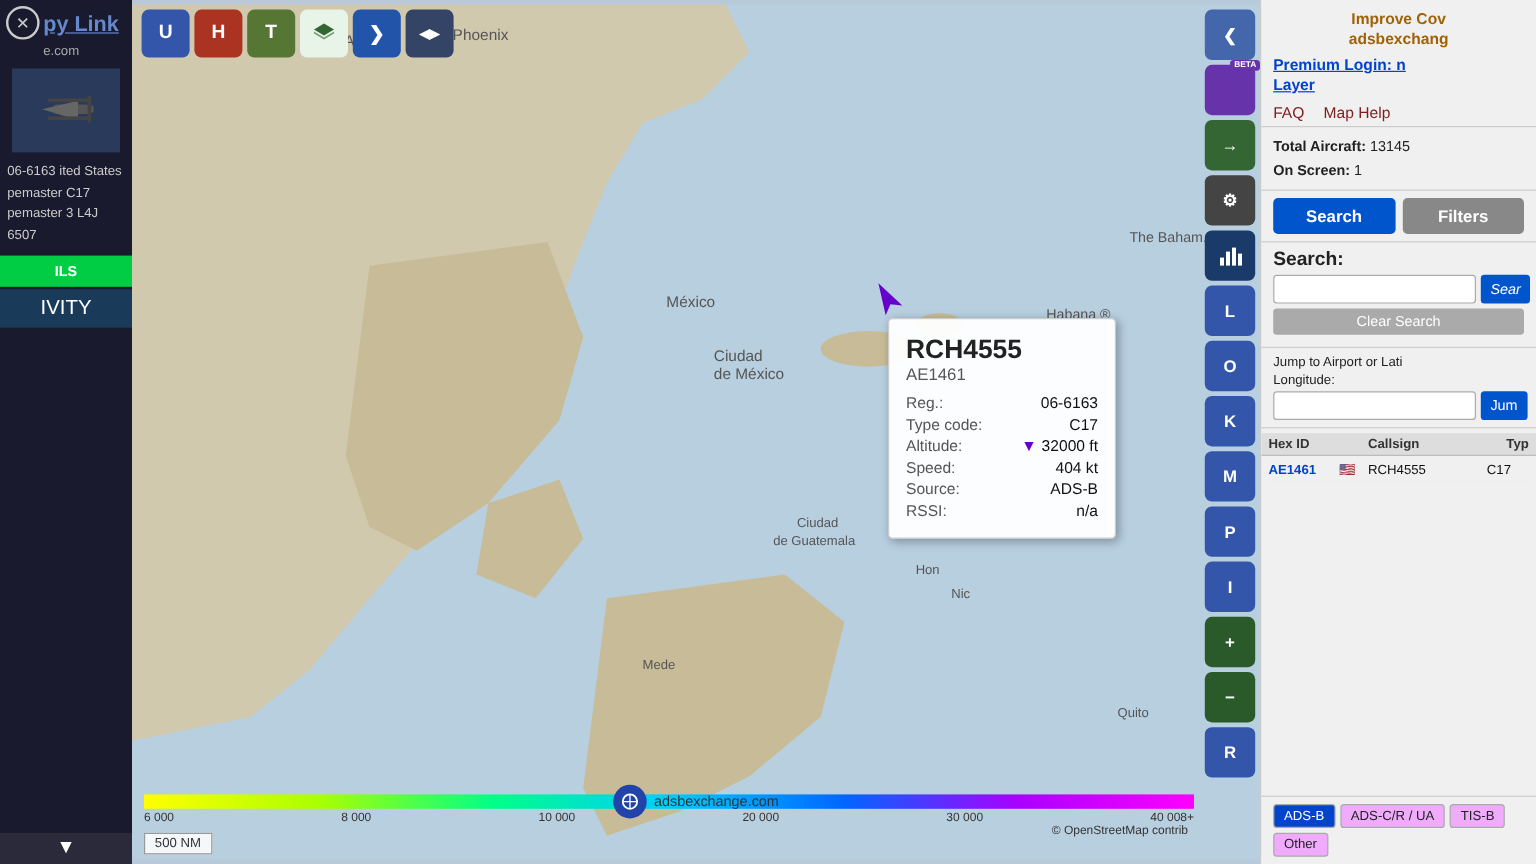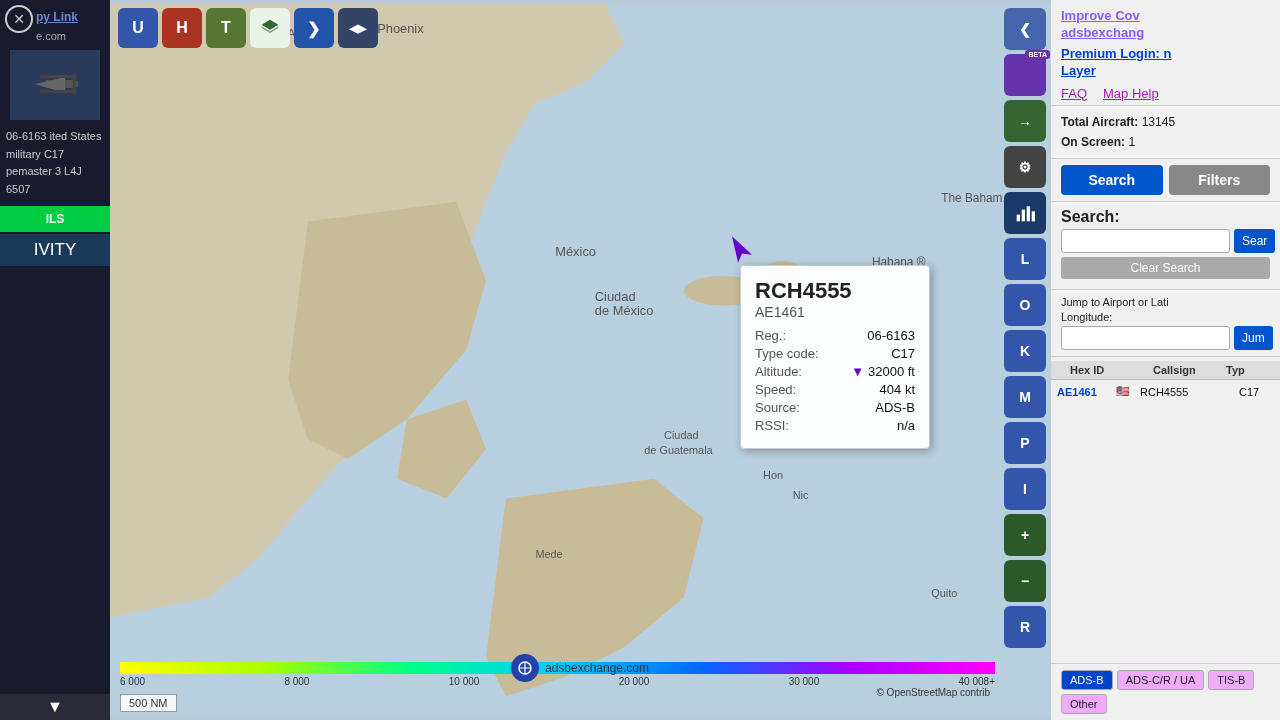--- a/index.html
+++ b/index.html
@@ -30,21 +30,21 @@
       font-size: 14px;
       cursor: pointer;
       display: flex;
       align-items: center;
       justify-content: center;
       z-index: 20;
     }
     #left-sidebar .copy-link {
       padding: 8px 6px 4px 36px;
       color: #6688cc;
-      font-size: 12px;
+      font-size: 18px;
       font-weight: bold;
       text-decoration: underline;
       cursor: pointer;
       margin-top: 2px;
     }
     #left-sidebar .domain {
       padding: 2px 6px 4px 36px;
       color: #aaa;
       font-size: 11px;
     }
@@ -311,44 +311,43 @@
       z-index: 5;
     }
 
     
     #rs-top {
       padding: 8px 10px 4px;
       border-bottom: 1px solid #ccc;
     }
     #rs-improve {
       font-size: 13px;
-      color: #8b5cf6;
-      font-weight: bold;
-      text-decoration: underline;
+      color: #a16207;
+      font-weight: bold;
       cursor: pointer;
       line-height: 1.3;
+      text-align: center;
     }
     #rs-premium {
       font-size: 13px;
       color: #0044cc;
       font-weight: bold;
       text-decoration: underline;
       cursor: pointer;
       margin-top: 4px;
       line-height: 1.3;
     }
     #rs-links {
       display: flex;
       gap: 16px;
       margin-top: 6px;
     }
     .rs-link {
       font-size: 13px;
-      color: #a21caf;
-      text-decoration: underline;
+      color: #7f1d1d;
       cursor: pointer;
     }
     #rs-stats {
       padding: 6px 10px;
       border-bottom: 1px solid #ccc;
       font-size: 12px;
       color: #222;
     }
     #rs-stats div { line-height: 1.7; }
     #rs-buttons {
@@ -392,20 +391,21 @@
       background: #fff;
     }
     .rs-search-btn {
       padding: 4px 8px;
       background: #0055cc;
       color: #fff;
       border: none;
       border-radius: 3px;
       font-size: 12px;
       cursor: pointer;
+      font-style: italic;
     }
     .rs-clear-btn {
       padding: 4px 8px;
       background: #aaa;
       color: #fff;
       border: none;
       border-radius: 3px;
       font-size: 12px;
       cursor: pointer;
       width: 100%;
@@ -434,31 +434,31 @@
       cursor: pointer;
     }
     #rs-table {
       padding: 4px 0;
       flex: 1;
       overflow: hidden;
     }
     #rs-table-header {
       display: flex;
       background: #ddd;
-      padding: 3px 19px;
+      padding: 3px 6px;
       font-size: 11px;
       font-weight: bold;
       color: #333;
       border-bottom: 1px solid #bbb;
       gap: 4px;
     }
     .th-hex { width: 55px; }
     .th-flag { width: 20px; }
     .th-callsign { flex: 1; }
-    .th-type { width: 35px; }
+    .th-type { width: 35px; text-align: right; }
     #rs-table-body {
       padding: 2px 6px;
     }
     .table-row {
       display: flex;
       align-items: center;
       padding: 3px 0;
       font-size: 11px;
       gap: 4px;
       border-bottom: 1px solid #eee;
@@ -499,21 +499,21 @@
       <polygon points="20,29 50,22 50,38" fill="#666"></polygon>
       <rect x="55" y="26" width="8" height="6" fill="#555" rx="1"></rect>
       <rect x="25" y="20" width="35" height="3" fill="#444"></rect>
       <rect x="25" y="35" width="35" height="3" fill="#444"></rect>
       <rect x="58" y="18" width="3" height="22" fill="#444"></rect>
     </svg>
   </div>
   <div class="sidebar-info">
     <span>06-6163</span>
     <span>ited States</span>
-    <span>military</span>
+    <span>pemaster</span>
     <span>C17</span>
     <span>pemaster 3</span>
     <span>L4J</span>
     <span>6507</span>
   </div>
   <div class="details-btn">ILS</div>
   <div class="activity-btn">IVITY</div>
   <div class="scroll-down-btn">▼</div>
 </div>
 

